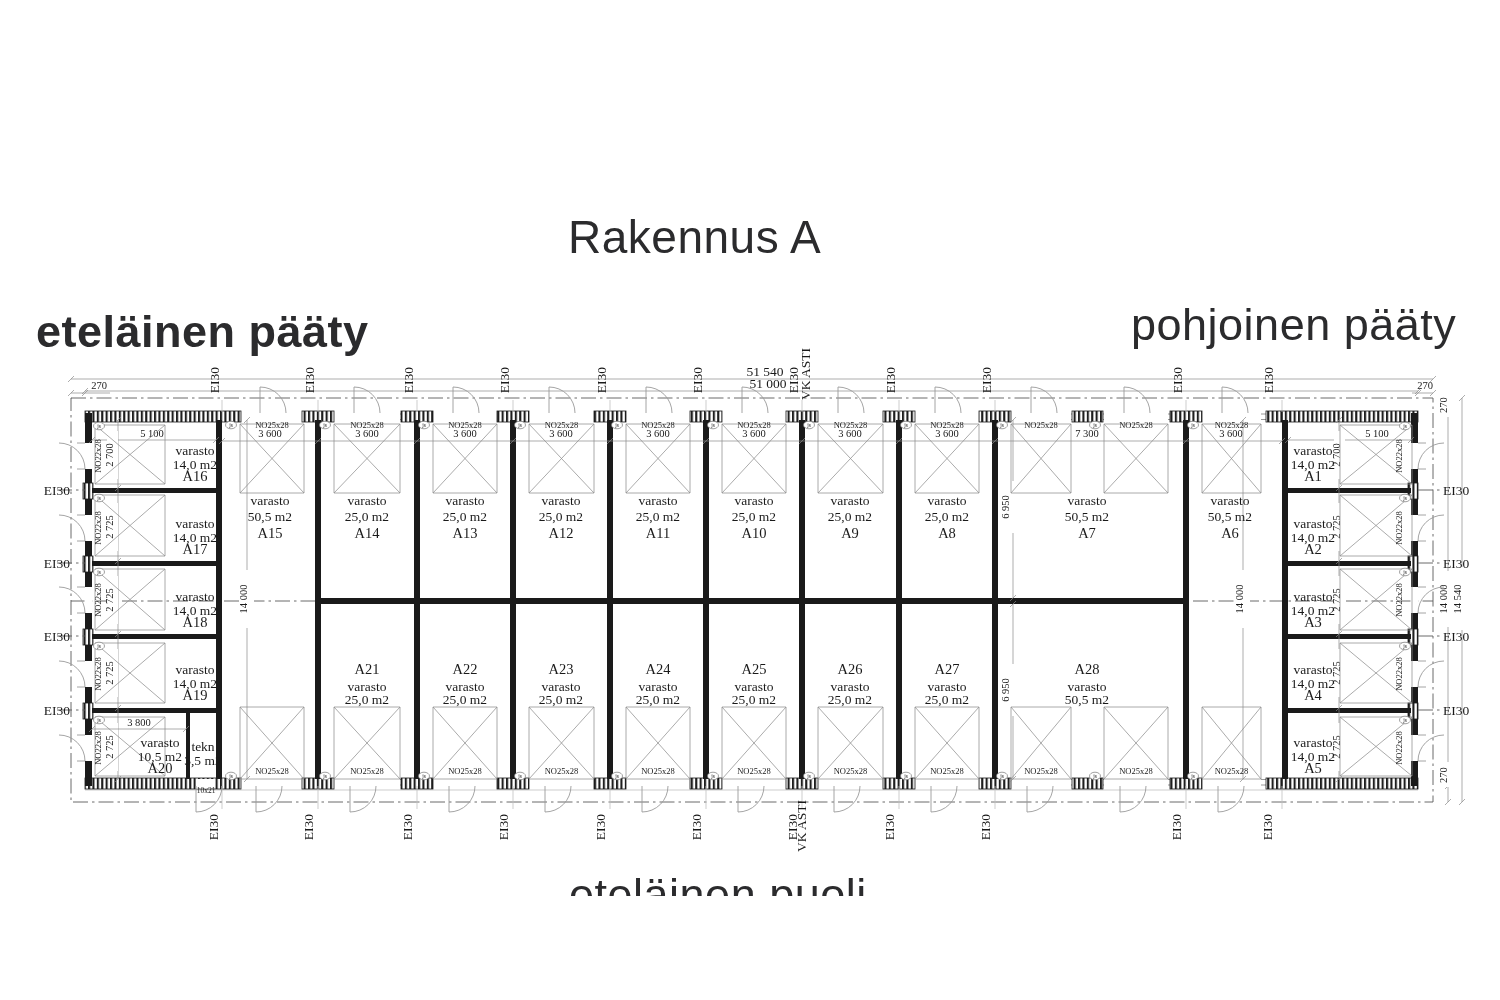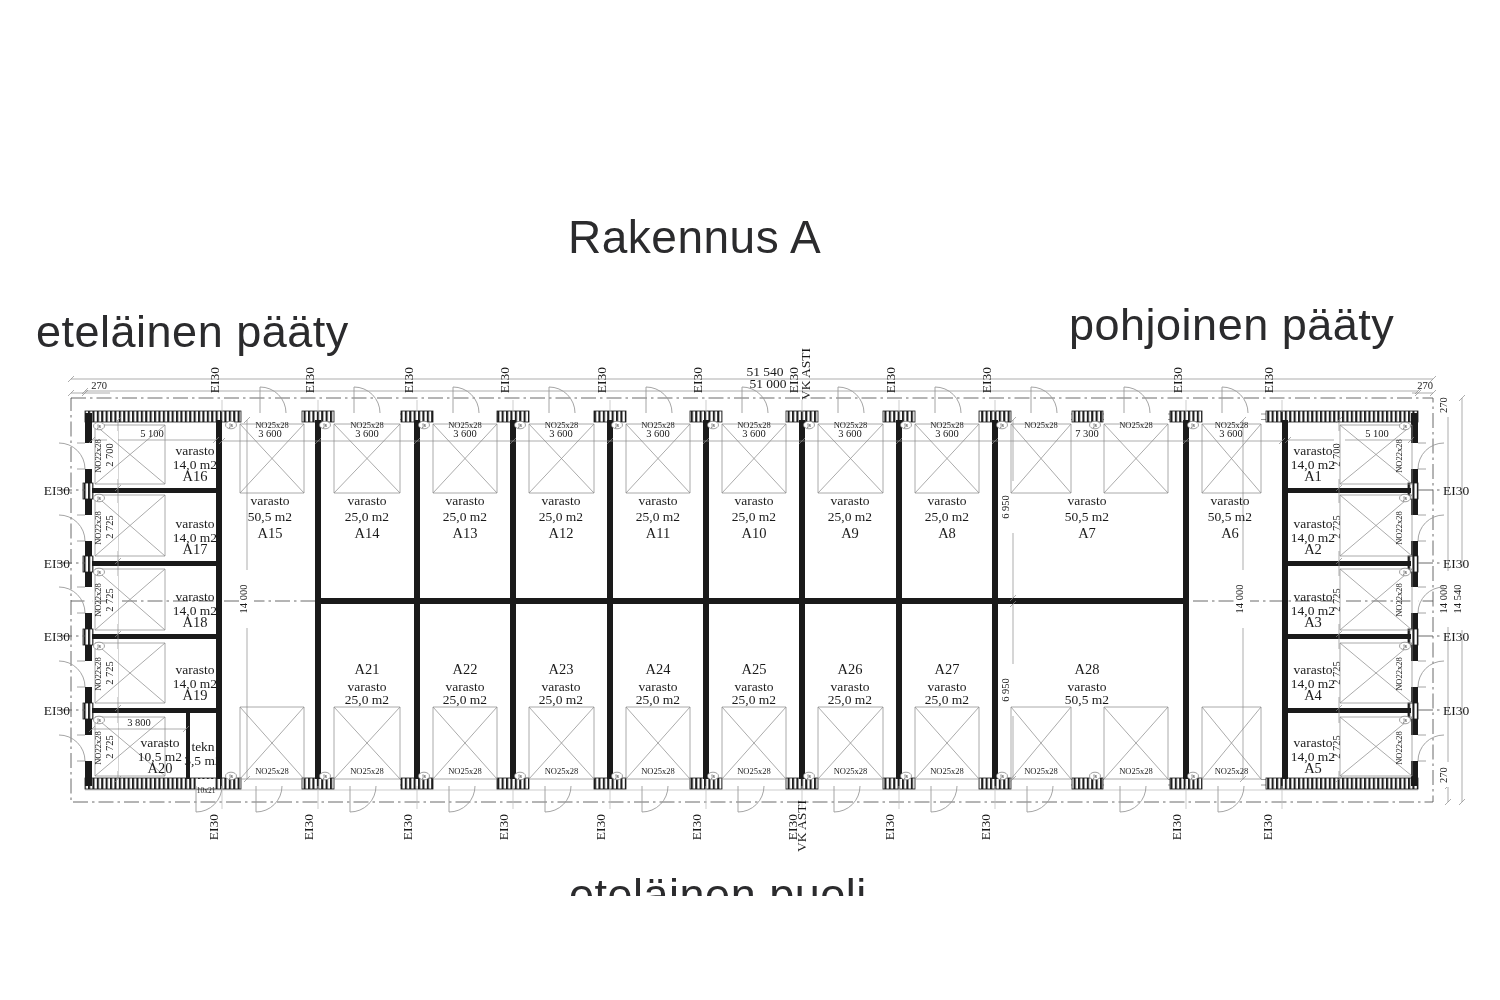--- a/index.html
+++ b/index.html
@@ -1,22 +1,22 @@
 <!DOCTYPE html>
 <html><head>
 <meta charset="utf-8">
 <style>
   html,body{margin:0;padding:0;background:#ffffff;}
   #page{position:relative;width:1500px;height:896px;background:#fff;overflow:hidden;
         font-family:"Liberation Serif",serif;}
   .h{position:absolute;font-family:"Liberation Sans",sans-serif;color:#2b2b2d;
      font-weight:500;font-size:45px;letter-spacing:0.5px;white-space:nowrap;}
   #title{left:568px;top:210px;font-size:46px;}
-  #south{left:36px;top:306px;}
-  #north{left:1069px;top:299px;}
+  #south{left:36px;top:306px;font-weight:bold;}
+  #north{left:1131px;top:299px;}
   #court{left:569px;top:869px;}
   svg{position:absolute;left:0;top:0;}
   svg text{fill:#1a1a1a;font-family:"Liberation Serif",serif;}
   .wall{fill:#1a1a1a;stroke:none;}
   .hatch{fill:url(#hp);stroke:#1a1a1a;stroke-width:0.8;}
   .white{fill:#ffffff;stroke:none;}
   .thin{stroke:#8d8d8d;stroke-width:0.9;fill:none;}
   .lt{stroke:#c0c0c0;stroke-width:0.8;fill:none;}
   .dim{stroke:#8a8a8a;stroke-width:0.7;fill:none;}
   .dash{stroke:#5a5a5a;stroke-width:0.9;fill:none;stroke-dasharray:15 4 2.5 4;}

